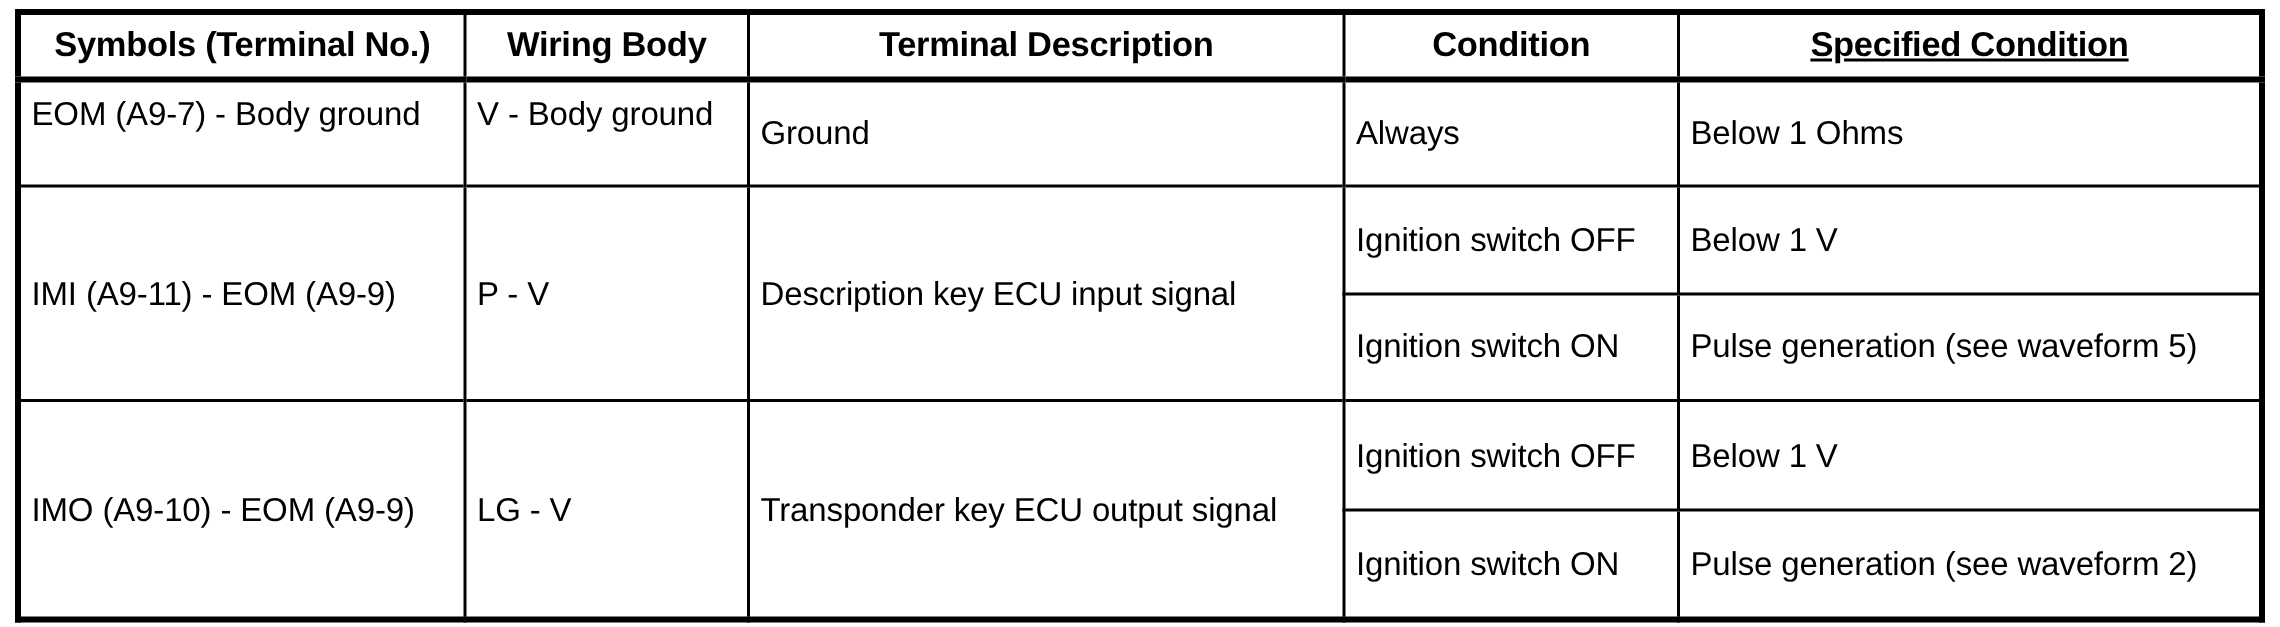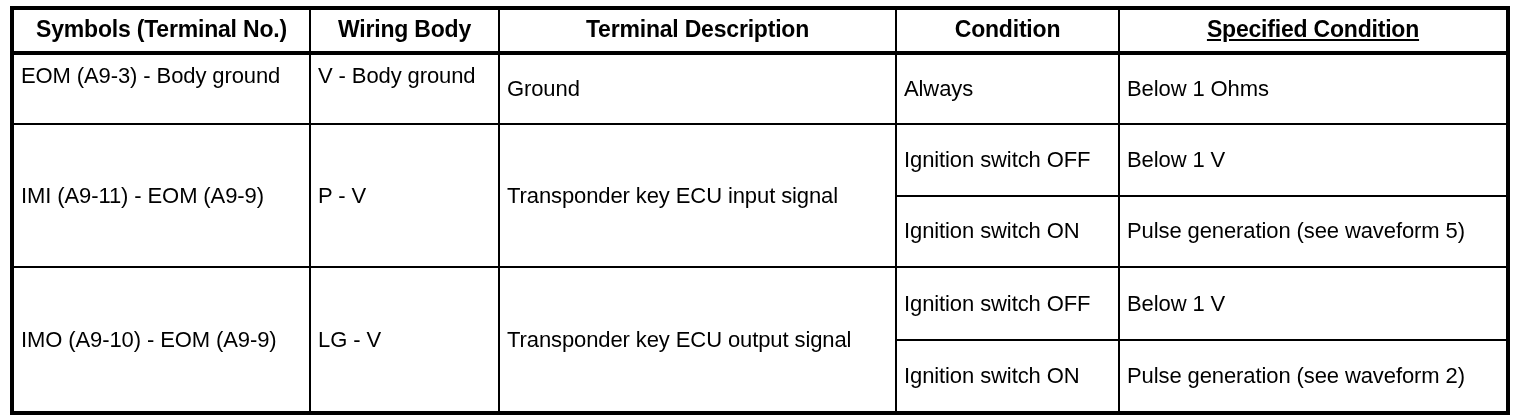--- a/index.html
+++ b/index.html
@@ -113,31 +113,31 @@
         <th>Wiring Body</th>
         <th>Terminal Description</th>
         <th>Condition</th>
         <th>Specified Condition</th>
       </tr>
     </thead>
 
     <tbody>
 
       <tr class="group-start first-group">
-        <td class="symbols-cell row1-cell" rowspan="1">EOM (A9-3) - Body ground</td>
+        <td class="symbols-cell row1-cell" rowspan="1">EOM (A9-7) - Body ground</td>
         <td class="wiring-cell row1-cell" rowspan="1">V - Body ground</td>
         <td class="desc-cell h-71" rowspan="1">Ground</td>
         <td class="cond-cell h-71">Always</td>
         <td class="spec-cell h-71">Below 1 Ohms</td>
       </tr>
 
       <tr class="group-start">
         <td class="symbols-cell h-143" rowspan="2">IMI (A9-11) - EOM (A9-9)</td>
         <td class="wiring-cell h-143" rowspan="2">P - V</td>
-        <td class="desc-cell h-143" rowspan="2">Transponder key ECU input signal</td>
+        <td class="desc-cell h-143" rowspan="2">Description key ECU input signal</td>
         <td class="cond-cell h-71">Ignition switch OFF</td>
         <td class="spec-cell h-71">Below 1 V</td>
       </tr>
       <tr class="sub-row">
         <td class="cond-cell h-71">Ignition switch ON</td>
         <td class="spec-cell h-71">Pulse generation (see waveform 5)</td>
       </tr>
 
       <tr class="group-start">
         <td class="symbols-cell h-143" rowspan="2">IMO (A9-10) - EOM (A9-9)</td>

